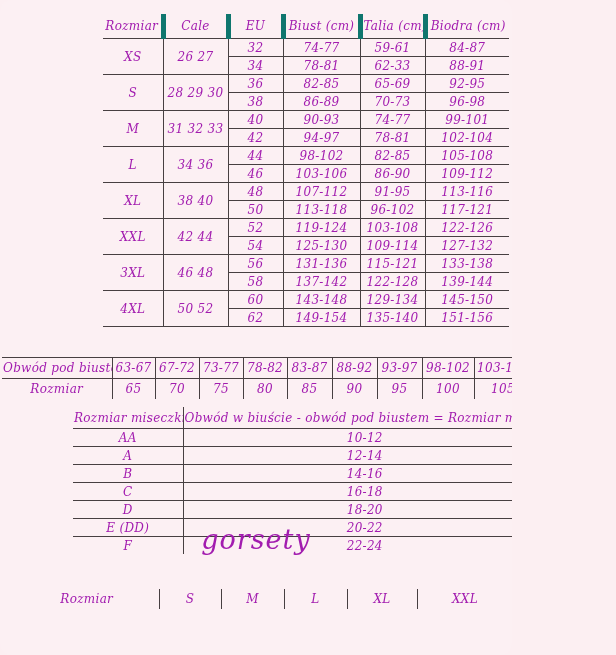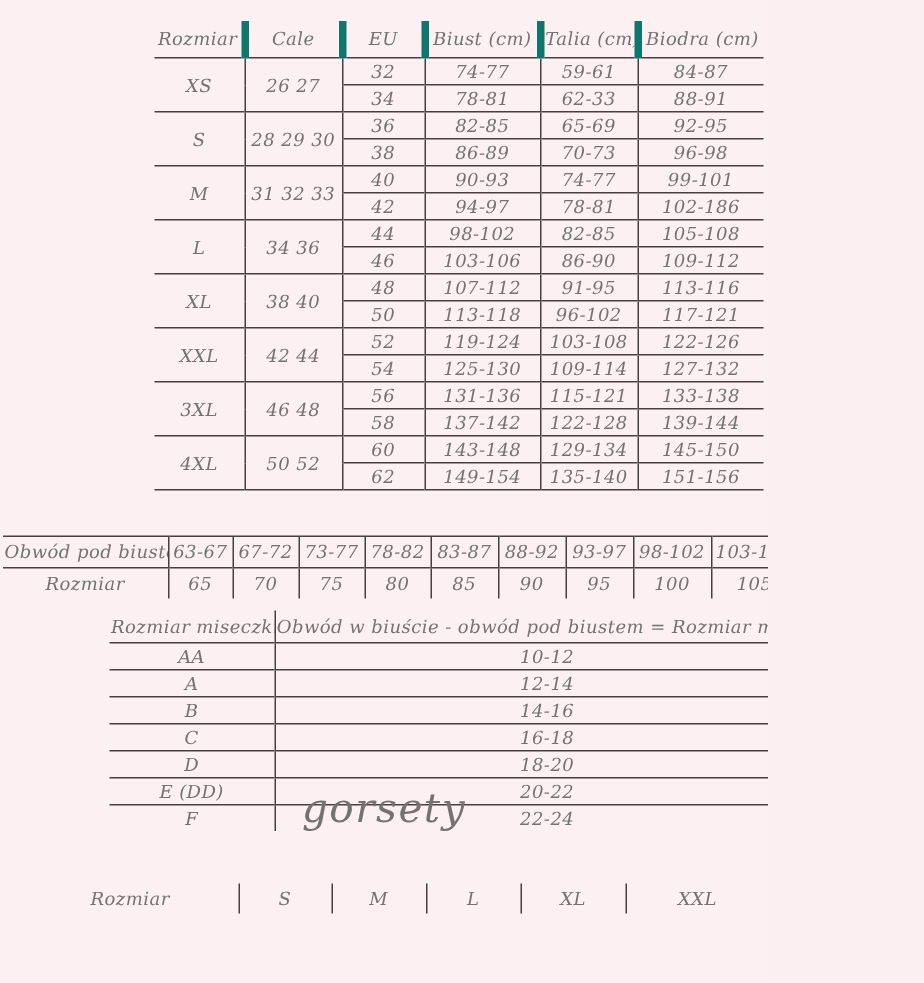--- a/index.html
+++ b/index.html
@@ -3,21 +3,21 @@
 <meta charset="utf-8">
 <style>
   html,body { margin:0; padding:0; }
   body { background:#fceff2; }
   .sheet {
     position:relative;
     width:512px; height:655px;
     background:#fcf0f3;
     font-family:"DejaVu Serif", serif;
     font-style:italic;
-    color:#737373;
+    color:#a21caf;
     overflow:hidden;
     border-radius:12px;
   }
   table {
     border-collapse:collapse;
     table-layout:fixed;
     position:absolute;
   }
   td, th {
     font-weight:normal;
@@ -136,21 +136,21 @@
       <td rowspan="2">31 32 33</td>
       <td>40</td>
       <td>90-93</td>
       <td>74-77</td>
       <td>99-101</td>
     </tr>
     <tr>
       <td>42</td>
       <td>94-97</td>
       <td>78-81</td>
-      <td>102-186</td>
+      <td>102-104</td>
     </tr>
 
     <tr>
       <td class="c-roz" rowspan="2">L</td>
       <td rowspan="2">34 36</td>
       <td>44</td>
       <td>98-102</td>
       <td>82-85</td>
       <td>105-108</td>
     </tr>

